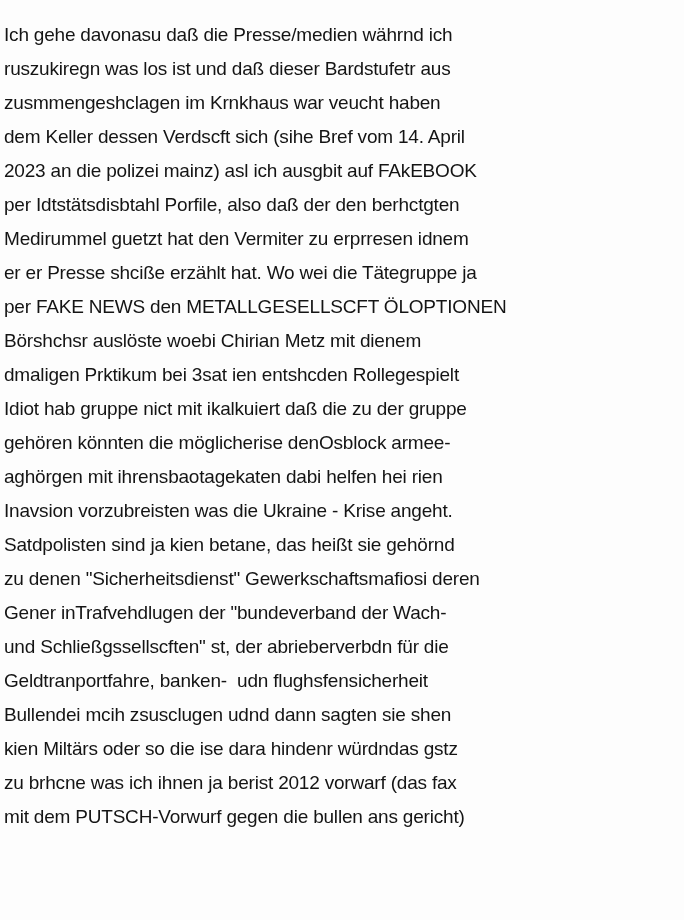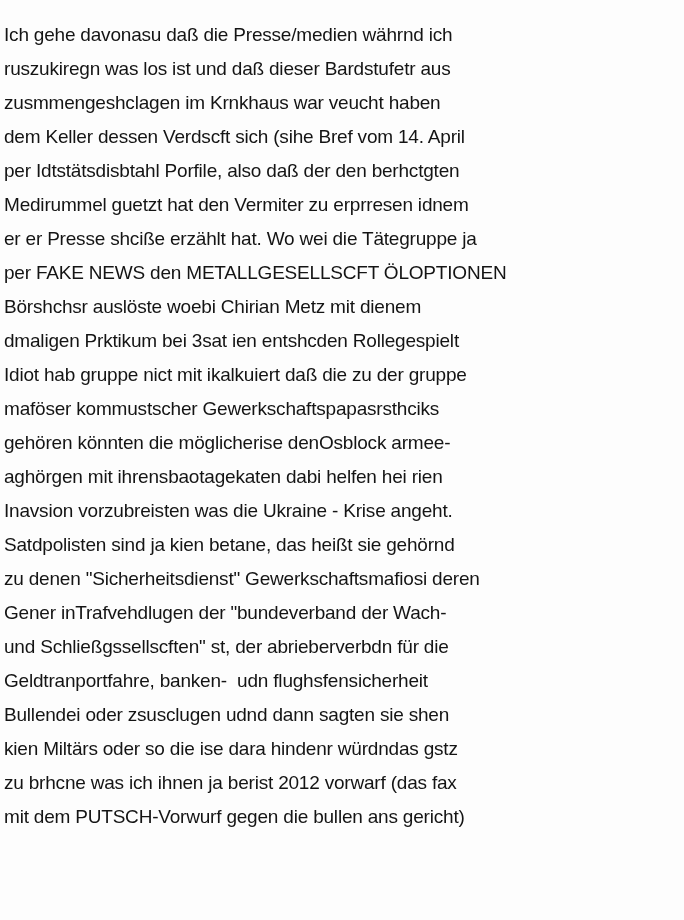--- a/index.html
+++ b/index.html
@@ -27,33 +27,33 @@
   }
 </style>
 </head>
 <body style="background: rgb(253, 253, 253);">
 
 <div class="document-text" style="color: rgb(20, 20, 20);">
   <div class="text-line">Ich gehe davonasu daß die Presse/medien währnd ich</div>
   <div class="text-line">ruszukiregn was los ist und daß dieser Bardstufetr aus</div>
   <div class="text-line">zusmmengeshclagen im Krnkhaus war veucht haben</div>
   <div class="text-line">dem Keller dessen Verdscft sich (sihe Bref vom 14. April</div>
+  <div class="text-line">2023 an die polizei mainz) asl ich ausgbit auf FAkEBOOK</div>
   <div class="text-line">per Idtstätsdisbtahl Porfile, also daß der den berhctgten</div>
   <div class="text-line">Medirummel guetzt hat den Vermiter zu erprresen idnem</div>
   <div class="text-line">er er Presse shciße erzählt hat. Wo wei die Tätegruppe ja</div>
   <div class="text-line">per FAKE NEWS den METALLGESELLSCFT ÖLOPTIONEN</div>
   <div class="text-line">Börshchsr auslöste woebi Chirian Metz mit dienem</div>
   <div class="text-line">dmaligen Prktikum bei 3sat ien entshcden Rollegespielt</div>
   <div class="text-line">Idiot hab gruppe nict mit ikalkuiert daß die zu der gruppe</div>
-  <div class="text-line">maföser kommustscher Gewerkschaftspapasrsthciks</div>
   <div class="text-line">gehören könnten die möglicherise denOsblock armee-</div>
   <div class="text-line">aghörgen mit ihrensbaotagekaten dabi helfen hei rien</div>
   <div class="text-line">Inavsion vorzubreisten was die Ukraine - Krise angeht.</div>
   <div class="text-line">Satdpolisten sind ja kien betane, das heißt sie gehörnd</div>
   <div class="text-line">zu denen "Sicherheitsdienst" Gewerkschaftsmafiosi deren</div>
   <div class="text-line">Gener inTrafvehdlugen der "bundeverband der Wach-</div>
   <div class="text-line">und Schließgssellscften" st, der abrieberverbdn für die</div>
   <div class="text-line">Geldtranportfahre, banken-  udn flughsfensicherheit</div>
-  <div class="text-line">Bullendei oder zsusclugen udnd dann sagten sie shen</div>
+  <div class="text-line">Bullendei mcih zsusclugen udnd dann sagten sie shen</div>
   <div class="text-line">kien Miltärs oder so die ise dara hindenr würdndas gstz</div>
   <div class="text-line">zu brhcne was ich ihnen ja berist 2012 vorwarf (das fax</div>
   <div class="text-line">mit dem PUTSCH-Vorwurf gegen die bullen ans gericht)</div>
 </div>
 
 </body></html>

